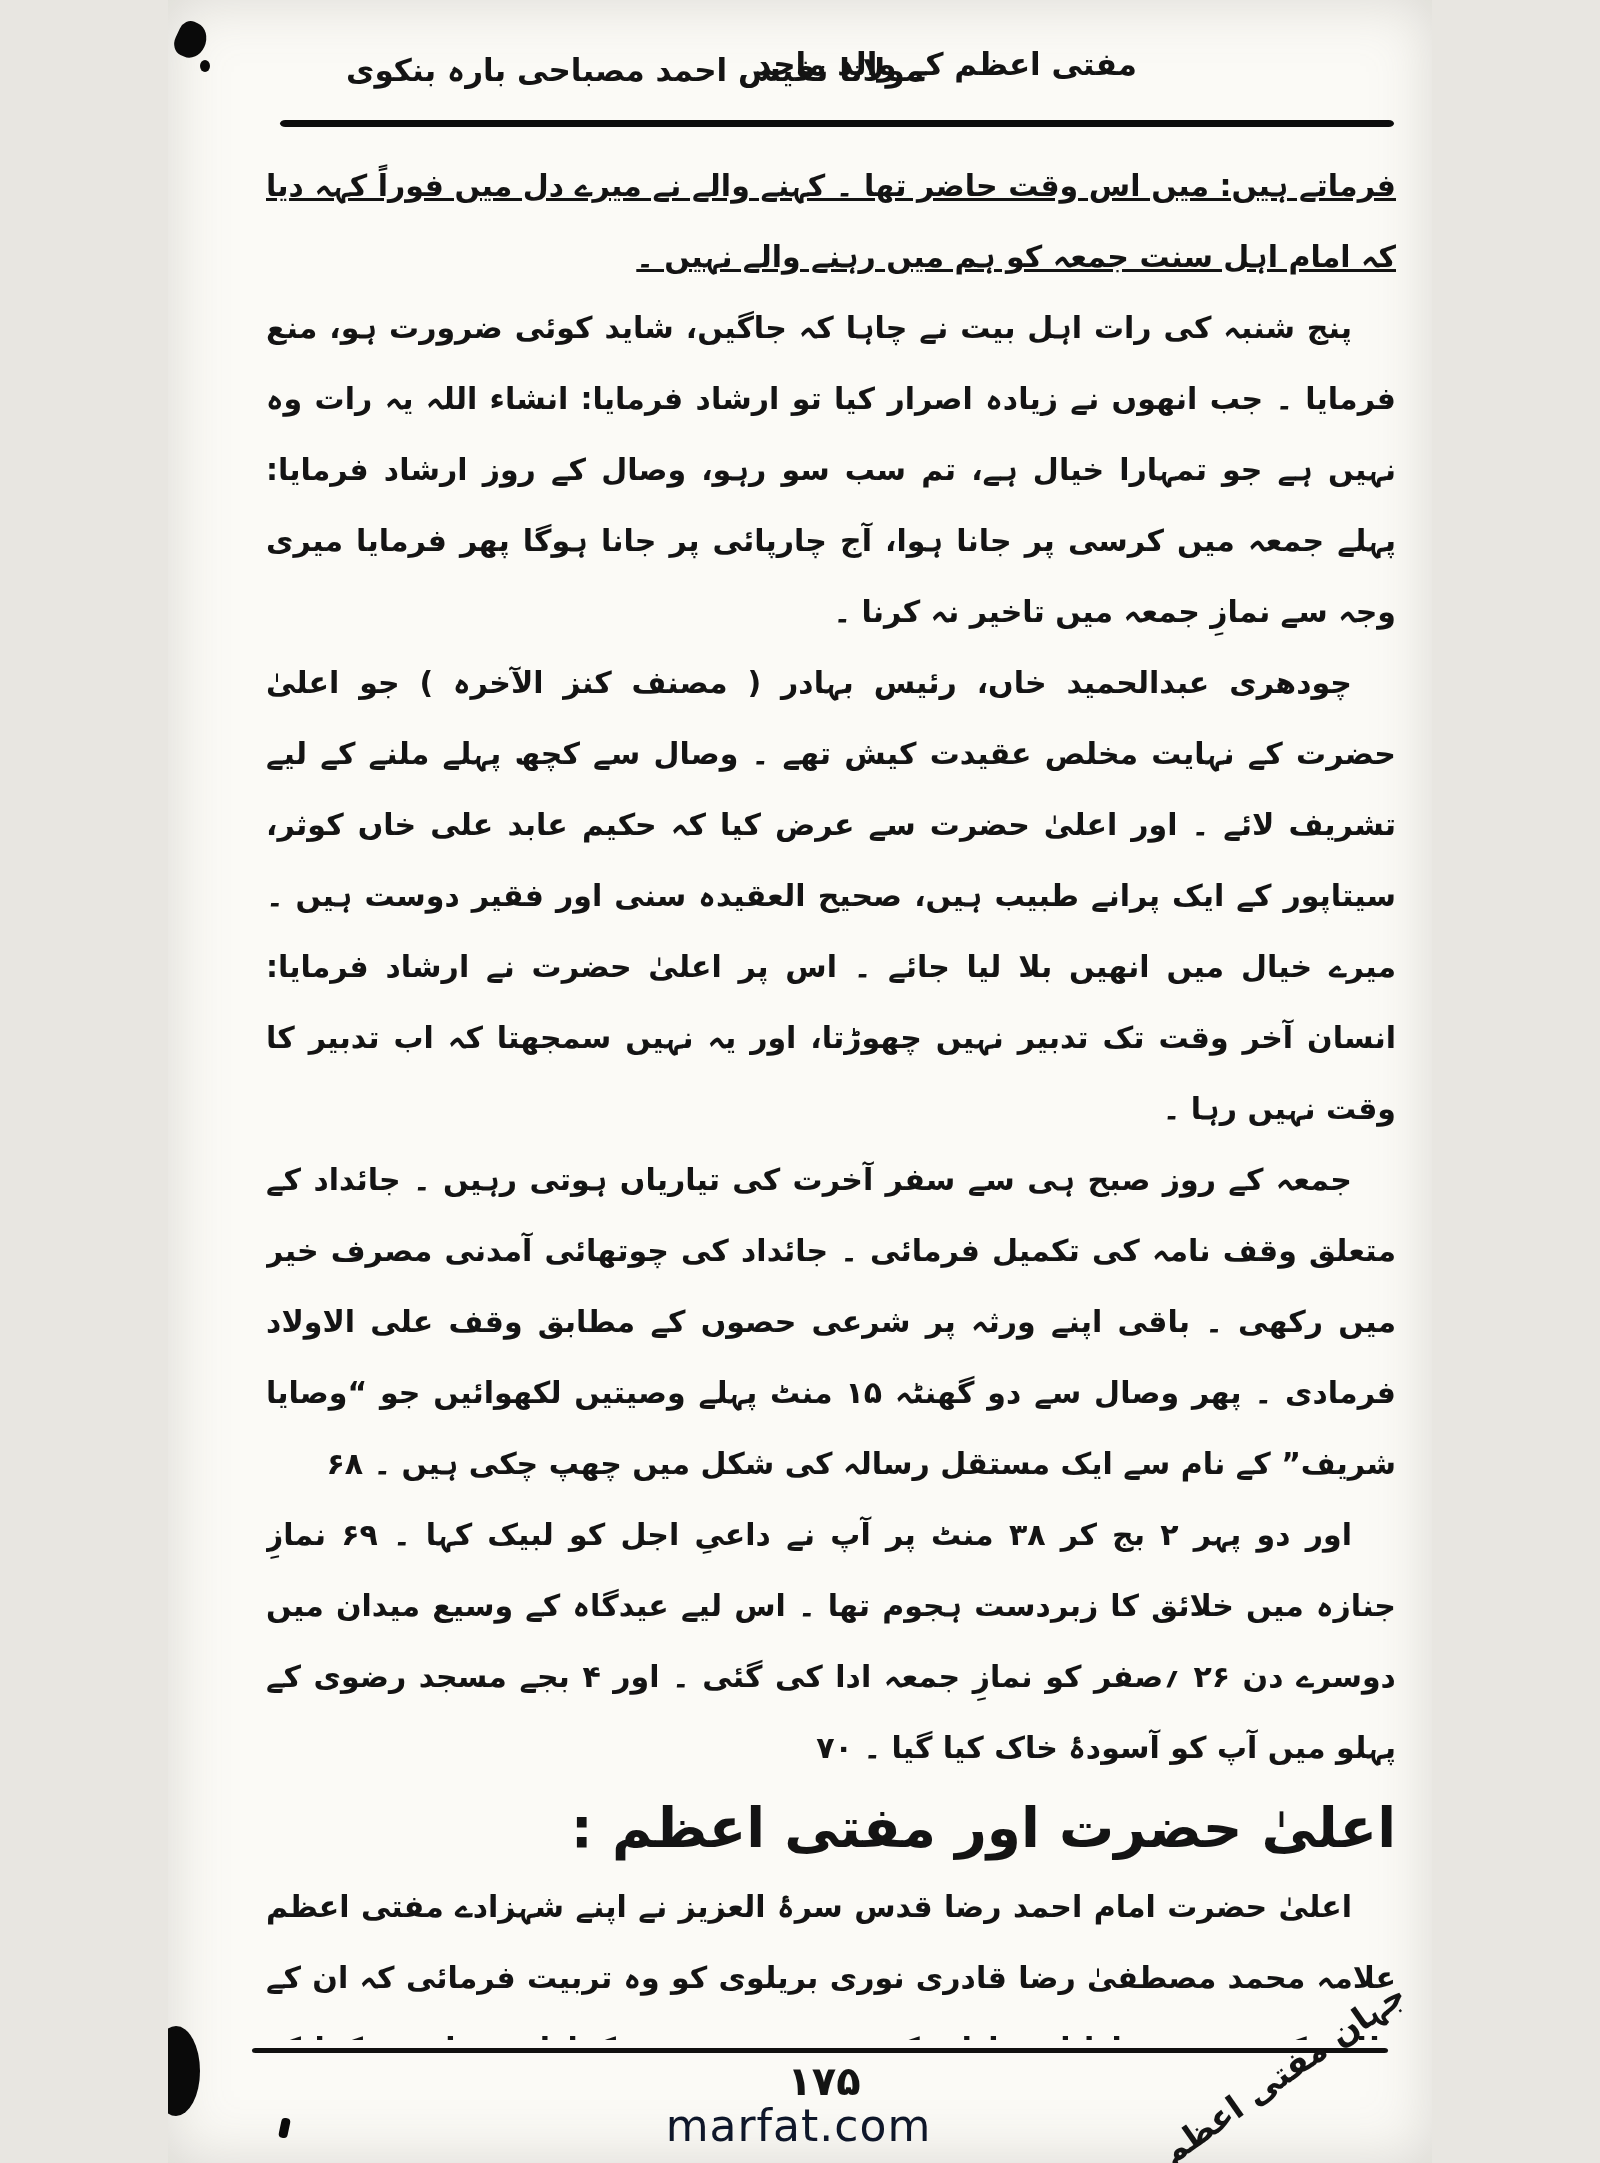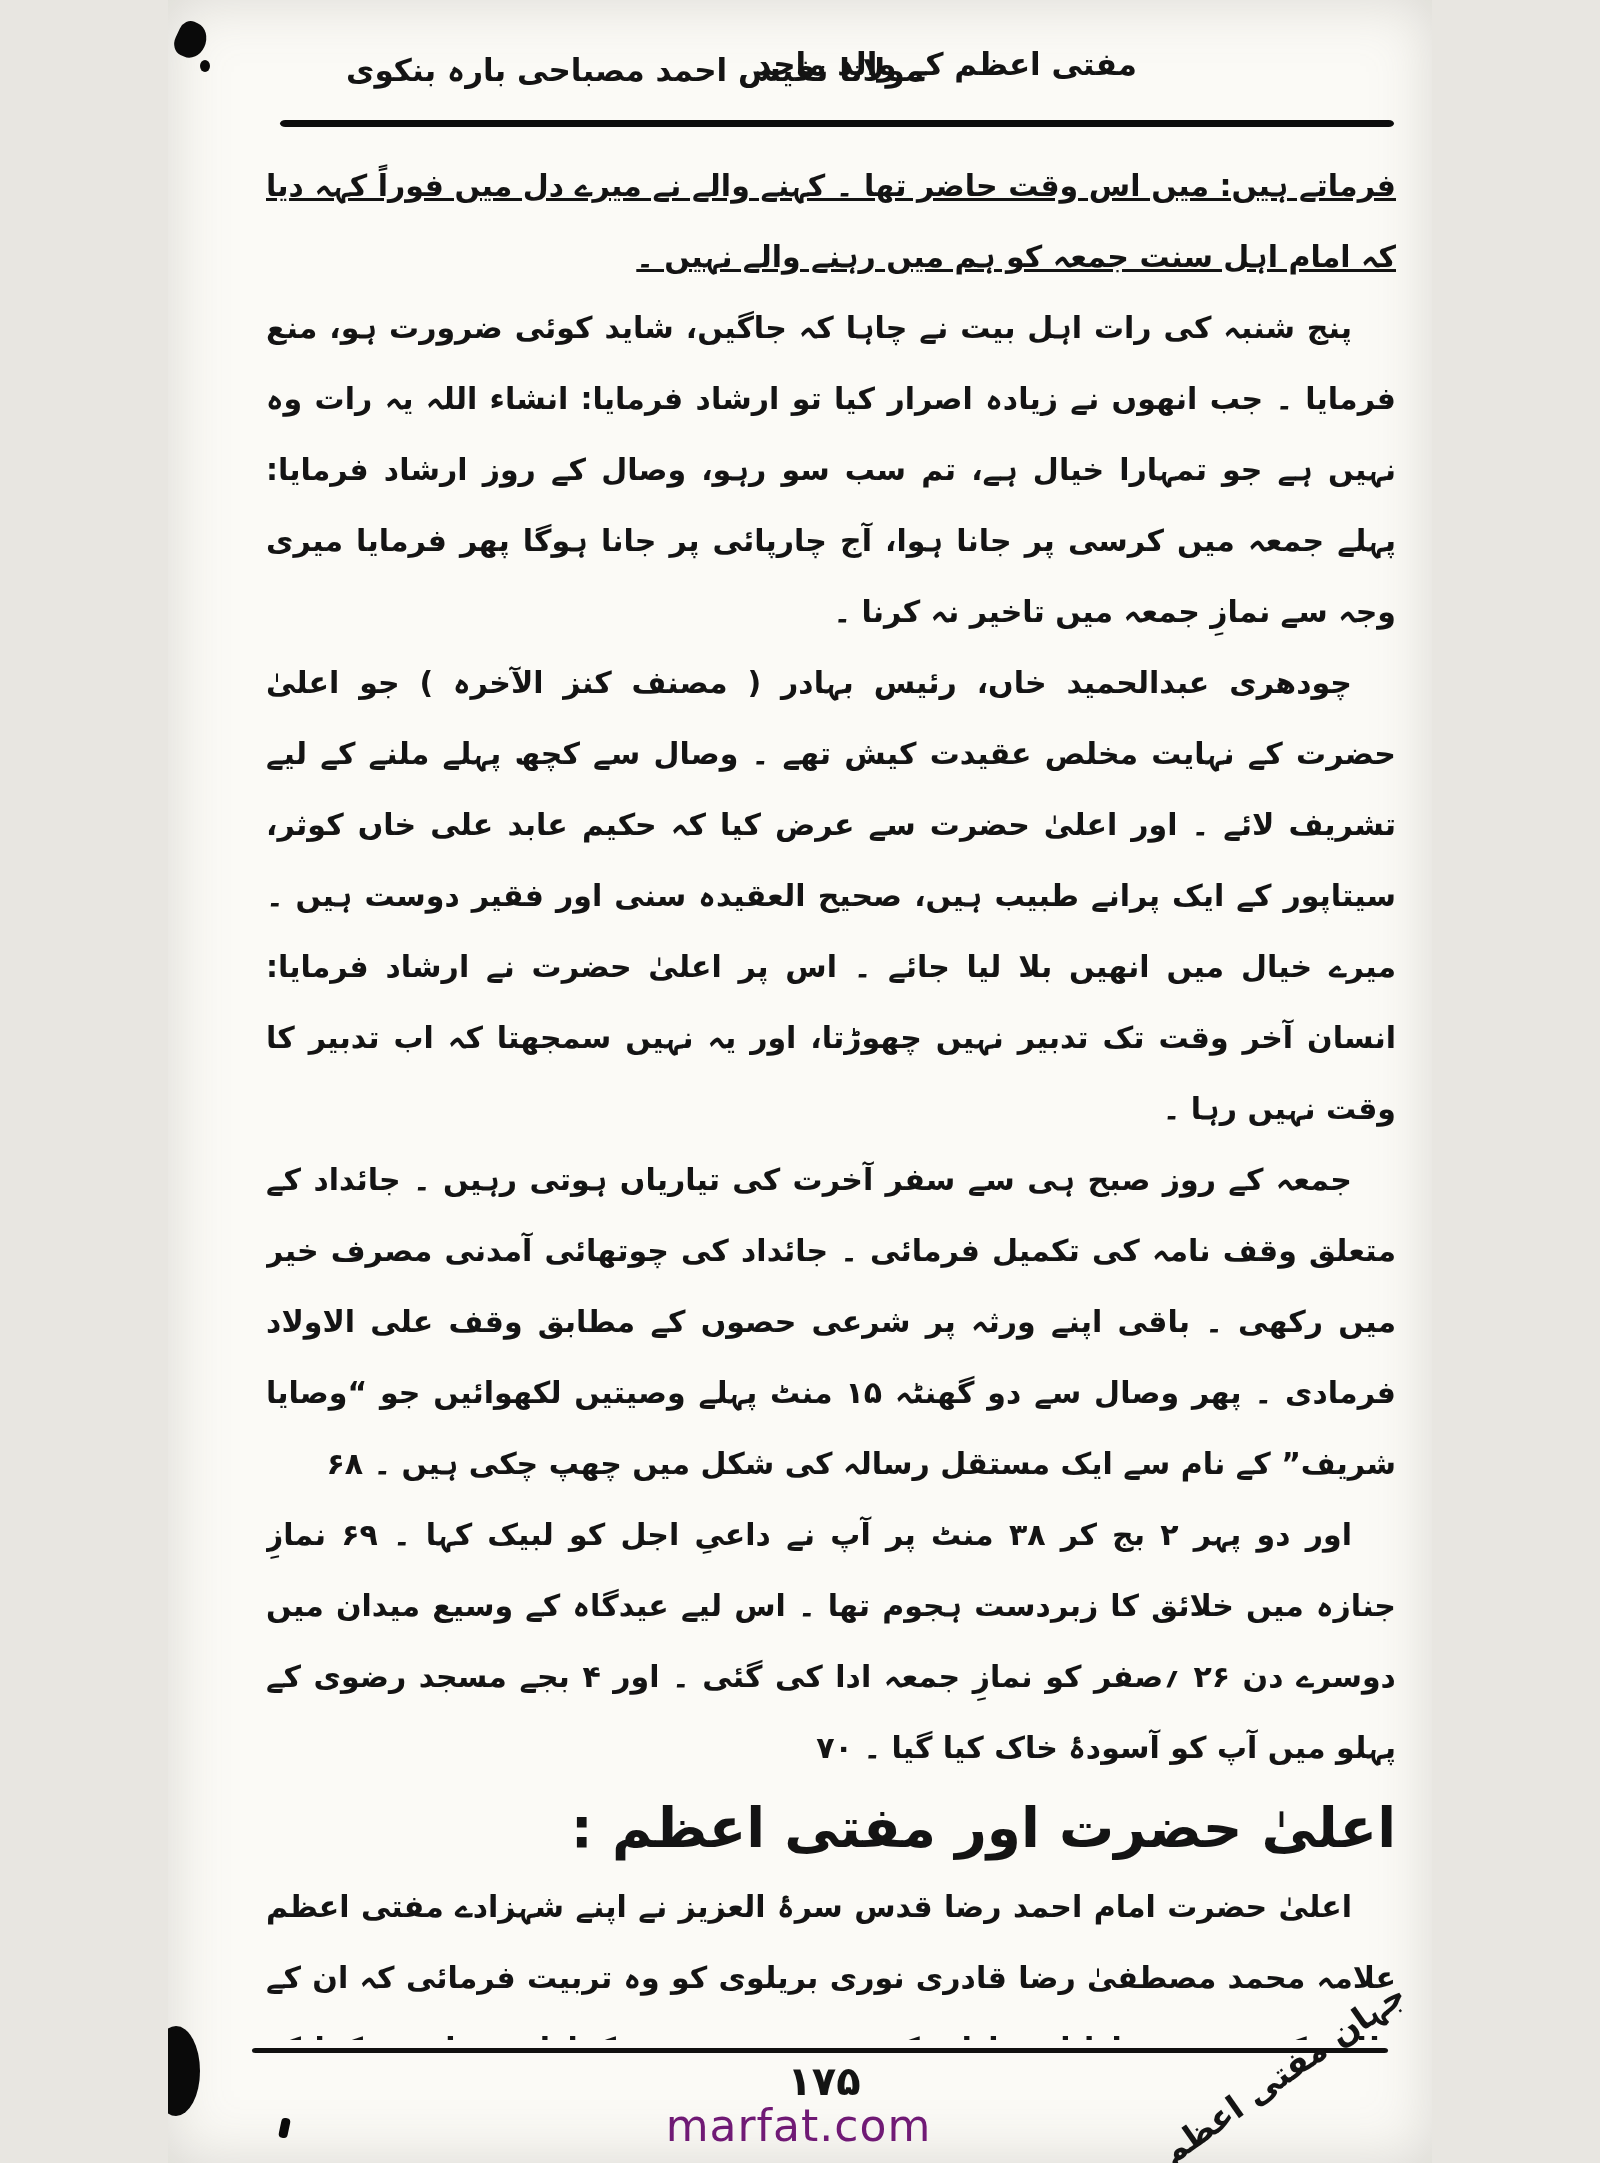--- a/index.html
+++ b/index.html
@@ -26,21 +26,21 @@
   }
   .para{margin:0;text-indent:44px;}
   .para.flush{text-indent:0;text-decoration:underline;}
   .section-heading{font-size:55px;line-height:78px;margin:6px 0 4px;text-align:right;font-weight:bold;}
   .verse{text-align:center;margin:0;}
   .verse p{margin:0;line-height:71px;text-indent:0;}
   
   .rule-bottom{position:absolute;left:84px;right:44px;top:2048px;height:5px;background:#101010;border-radius:4px/3px;}
   .book-title{position:absolute;right:4px;top:2054px;font-size:33px;font-weight:bold;direction:rtl;transform:rotate(-35deg);transform-origin:center;white-space:nowrap;}
   .page-number{position:absolute;left:0;right:0;top:2058px;text-align:center;font-size:40px;font-weight:bold;direction:rtl;padding-left:48px;}
-  .watermark{position:absolute;left:0;right:3px;top:2100px;text-align:center;font-size:44px;color:#701a75;letter-spacing:1px;font-weight:normal;}
+  .watermark{position:absolute;left:0;right:3px;top:2100px;text-align:center;font-size:44px;color:#0f172a;letter-spacing:1px;font-weight:normal;}
   
   .artifact{position:absolute;background:#0a0a0a;}
   .spk-a{left:8px;top:22px;width:30px;height:36px;border-radius:40% 60% 55% 45%;transform:rotate(25deg);}
   .spk-b{left:32px;top:60px;width:10px;height:12px;border-radius:50%;}
   .spk-c{left:1526px;top:8px;width:13px;height:20px;border-radius:50%;}
   .blob-left{left:-16px;top:2026px;width:48px;height:90px;border-radius:50%;}
   .spk-d{left:112px;top:2118px;width:9px;height:20px;border-radius:4px;transform:rotate(12deg);}
 </style>
 </head>
 <body>

